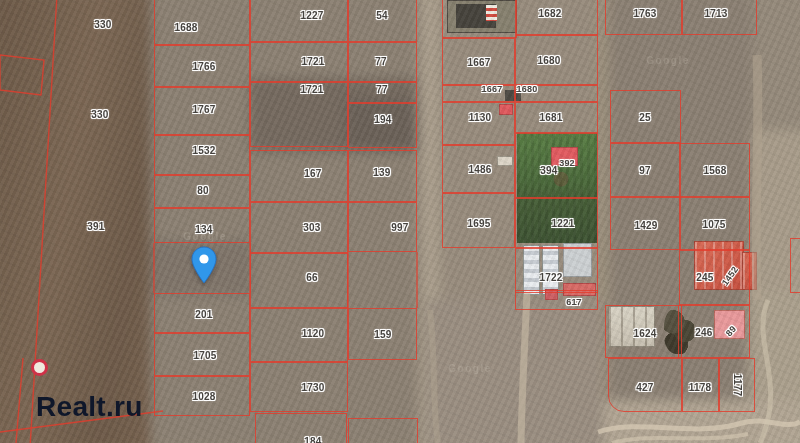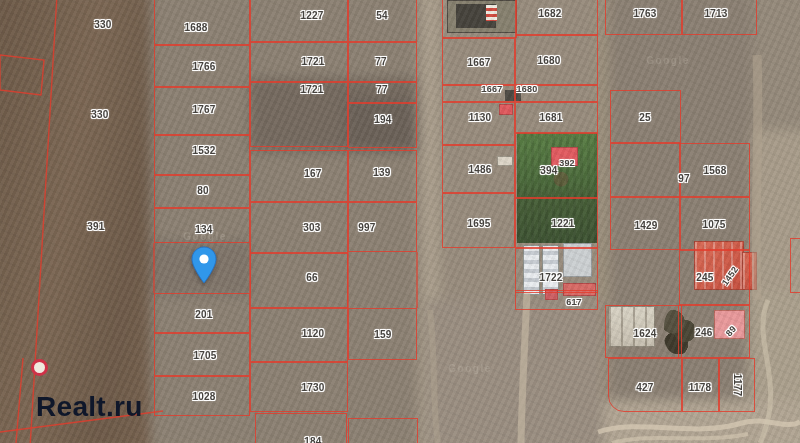--- a/index.html
+++ b/index.html
@@ -111,21 +111,21 @@
       <path d="M57,-5 L30,448" stroke="#e33c2c" stroke-width="1.4" opacity="0.82" fill="none"></path>
       <path d="M0,55 L44,60 L41,95 L0,90 Z" stroke="#e33c2c" stroke-width="1.4" opacity="0.82" fill="none"></path>
       <path d="M0,432 L163,411" stroke="#e33c2c" stroke-width="1.4" opacity="0.82" fill="none"></path>
       <path d="M23,358 L16,443" stroke="#e33c2c" stroke-width="1.4" opacity="0.82" fill="none"></path>
       <path d="M154,243 L154,293" stroke="#e33c2c" stroke-width="1.4" opacity="0.82" fill="none"></path>
       <path d="M250,243 L250,293" stroke="#e33c2c" stroke-width="1.4" opacity="0.82" fill="none"></path>
       <path d="M417,252 L417,308" stroke="#e33c2c" stroke-width="1.4" opacity="0.82" fill="none"></path>
       <path d="M348,252 L348,308" stroke="#e33c2c" stroke-width="1.4" opacity="0.82" fill="none"></path>
     </svg>
     <div class="parcel" style="left: 154px; top: -12px; width: 96px; height: 57px;"></div>
-    <div class="plabel" style="left: 196px; top: 27px;">1688</div>
+    <div class="plabel" style="left: 186px; top: 27px;">1688</div>
     <div class="parcel" style="left: 154px; top: 45px; width: 96px; height: 42px;"></div>
     <div class="plabel" style="left: 204px; top: 66px;">1766</div>
     <div class="parcel" style="left: 154px; top: 87px; width: 96px; height: 48px;"></div>
     <div class="plabel" style="left: 204px; top: 109px;">1767</div>
     <div class="parcel" style="left: 154px; top: 135px; width: 96px; height: 40px;"></div>
     <div class="plabel" style="left: 204px; top: 150px;">1532</div>
     <div class="parcel" style="left: 154px; top: 175px; width: 96px; height: 33px;"></div>
     <div class="plabel" style="left: 203px; top: 190px;">80</div>
     <div class="parcel" style="left: 154px; top: 208px; width: 96px; height: 35px;"></div>
     <div class="plabel" style="left: 204px; top: 229px;">134</div>
@@ -156,21 +156,21 @@
     <div class="plabel" style="left: 382px; top: 15px;">54</div>
     <div class="parcel" style="left: 348px; top: 42px; width: 69px; height: 40px;"></div>
     <div class="plabel" style="left: 381px; top: 61px;">77</div>
     <div class="parcel" style="left: 348px; top: 82px; width: 69px; height: 21px;"></div>
     <div class="plabel" style="left: 382px; top: 89px;">77</div>
     <div class="parcel" style="left: 348px; top: 103px; width: 69px; height: 45px;"></div>
     <div class="plabel" style="left: 383px; top: 119px;">194</div>
     <div class="parcel" style="left: 348px; top: 150px; width: 69px; height: 52px;"></div>
     <div class="plabel" style="left: 382px; top: 172px;">139</div>
     <div class="parcel" style="left: 348px; top: 202px; width: 69px; height: 50px;"></div>
-    <div class="plabel" style="left: 367px; top: 227px;">997</div>
+    <div class="plabel" style="left: 400px; top: 227px;">997</div>
     <div class="parcel" style="left: 348px; top: 308px; width: 69px; height: 52px;"></div>
     <div class="plabel" style="left: 383px; top: 334px;">159</div>
     <div class="parcel" style="left: 348px; top: 418px; width: 70px; height: 30px;"></div>
     <div class="parcel" style="left: 442px; top: -20px; width: 75px; height: 58px;"></div>
     <div class="parcel" style="left: 442px; top: 38px; width: 73px; height: 47px;"></div>
     <div class="plabel" style="left: 479px; top: 62px;">1667</div>
     <div class="parcel" style="left: 442px; top: 85px; width: 73px; height: 17px;"></div>
     <div class="plabel small" style="left: 492px; top: 89px;">1667</div>
     <div class="parcel" style="left: 442px; top: 102px; width: 73px; height: 43px;"></div>
     <div class="plabel" style="left: 480px; top: 117px;">1130</div>
@@ -194,21 +194,21 @@
     <div class="plabel" style="left: 551px; top: 277px;">1722</div>
     <div class="parcel" style="left: 515px; top: 290px; width: 83px; height: 20px;"></div>
     <div class="plabel small" style="left: 574px; top: 302px; text-align: right;">617</div>
     <div class="parcel" style="left: 605px; top: -15px; width: 77px; height: 50px;"></div>
     <div class="plabel" style="left: 645px; top: 13px;">1763</div>
     <div class="parcel" style="left: 682px; top: -15px; width: 75px; height: 50px;"></div>
     <div class="plabel" style="left: 716px; top: 13px;">1713</div>
     <div class="parcel" style="left: 610px; top: 90px; width: 71px; height: 53px;"></div>
     <div class="plabel" style="left: 645px; top: 117px;">25</div>
     <div class="parcel" style="left: 610px; top: 143px; width: 71px; height: 54px;"></div>
-    <div class="plabel" style="left: 645px; top: 178px; margin-left: 39px;">97</div>
+    <div class="plabel" style="left: 645px; top: 170px;">97</div>
     <div class="parcel" style="left: 610px; top: 197px; width: 71px; height: 53px;"></div>
     <div class="plabel" style="left: 646px; top: 225px;">1429</div>
     <div class="parcel" style="left: 679px; top: 143px; width: 71px; height: 54px;"></div>
     <div class="plabel" style="left: 715px; top: 170px;">1568</div>
     <div class="parcel" style="left: 679px; top: 197px; width: 71px; height: 53px;"></div>
     <div class="plabel" style="left: 714px; top: 224px;">1075</div>
     <div class="parcel" style="left: 679px; top: 250px; width: 71px; height: 55px;"></div>
     <div class="plabel" style="left: 705px; top: 277px;">245</div>
     <div class="parcel" style="left: 605px; top: 305px; width: 77px; height: 53px;"></div>
     <div class="plabel" style="left: 645px; top: 333px;">1624</div>

